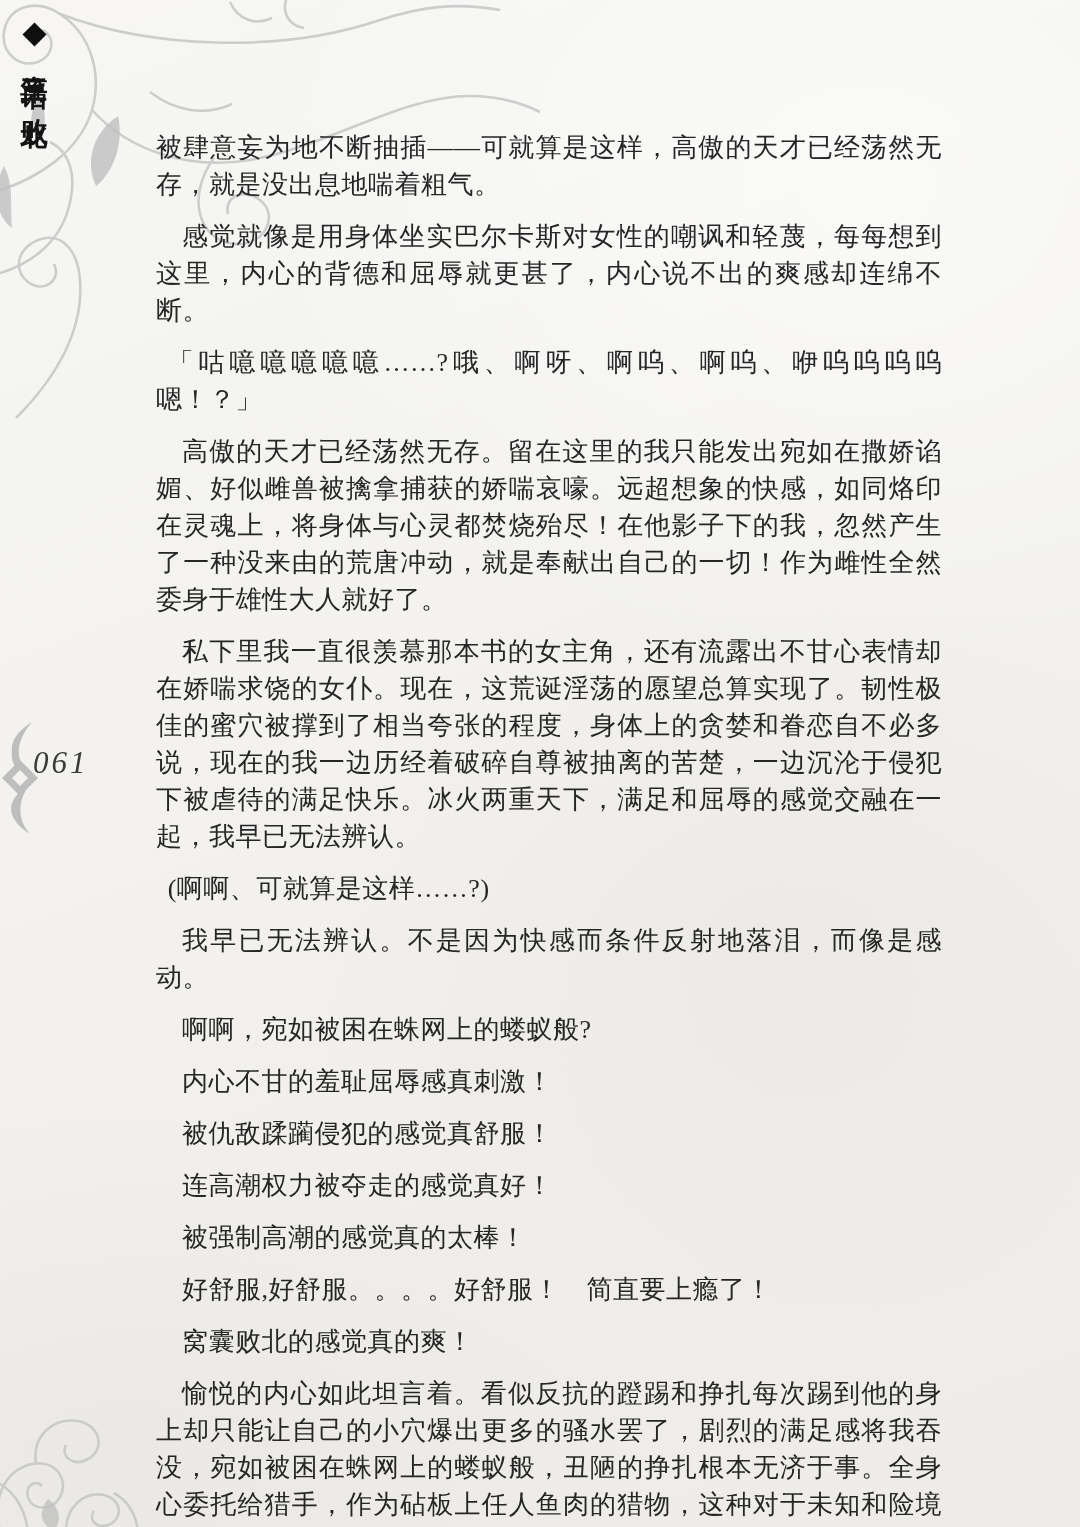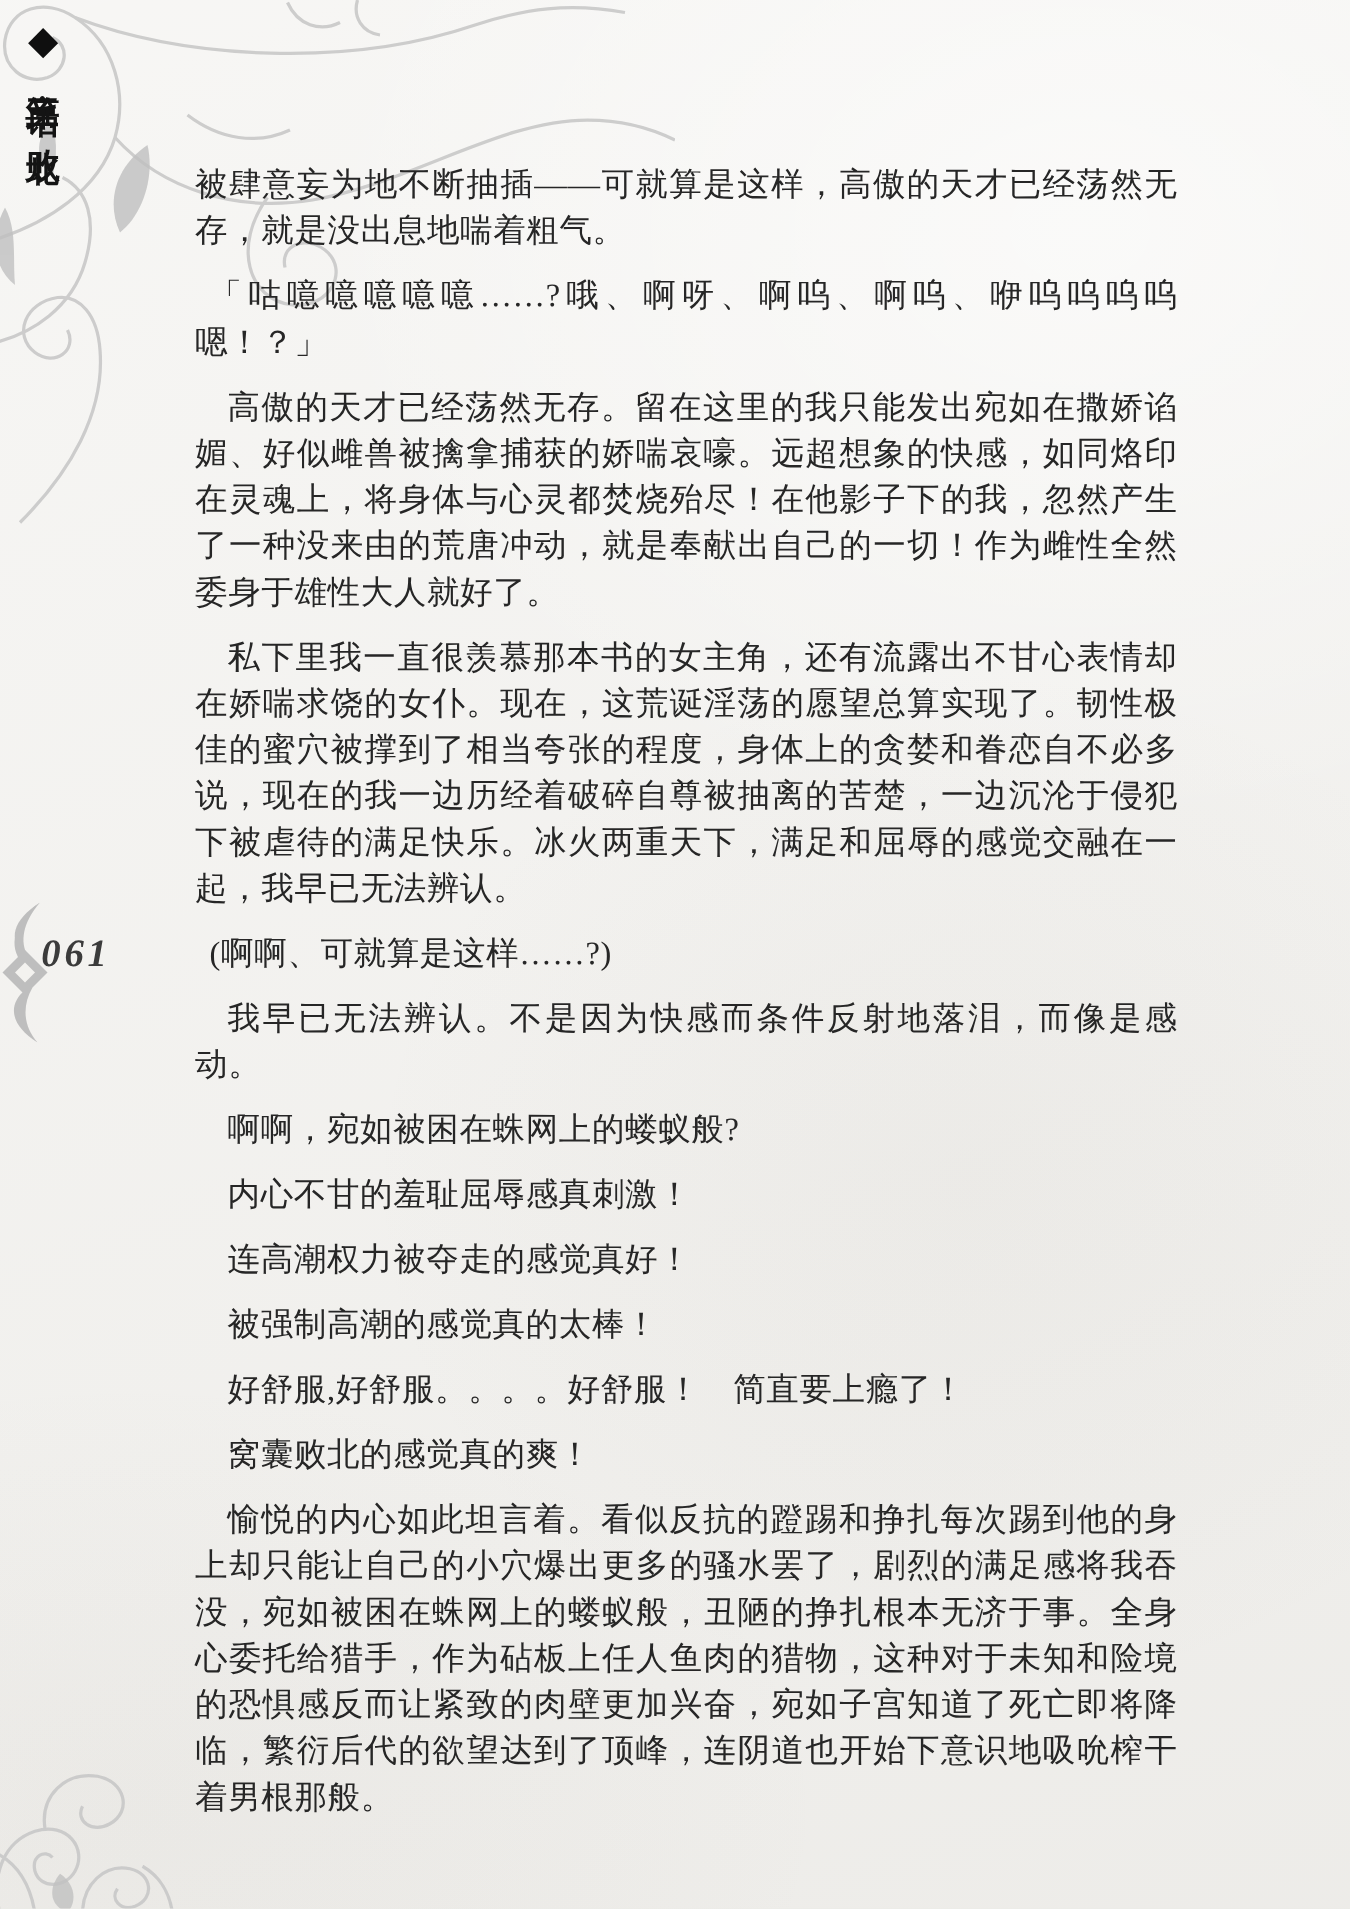--- a/index.html
+++ b/index.html
@@ -49,21 +49,20 @@
     line-height: 32px;
   }
 
   
   .pagenum {
     position: absolute; left: 33px; top: 745px;
     font-style: italic;
     font-size: 31px;
     letter-spacing: 3px;
     color: #3b3b3b;
-    font-weight: bold;
   }
 
   
   .article {
     position: absolute; left: 156px; top: 129px; width: 786px;
     font-size: 26px;
     line-height: 37px;
     text-align: justify;
     letter-spacing: 0.5px;
   }
@@ -121,27 +120,29 @@
 
   <div class="chapter">
     <div class="diamond"></div>
     <div class="vtitle">第三话·败北</div>
   </div>
 
   <div class="pagenum">061</div>
 
   <div class="article">
     <p class="flush">被肆意妄为地不断抽插——可就算是这样，高傲的天才已经荡然无存，就是没出息地喘着粗气。</p>
+    <p>感觉就像是用身体坐实巴尔卡斯对女性的嘲讽和轻蔑，每每想到这里，内心的背德和屈辱就更甚了，内心说不出的爽感却连绵不断。</p>
     <p class="half">「咕噫噫噫噫噫……?哦、啊呀、啊呜、啊呜、咿呜呜呜呜嗯！？」</p>
     <p>高傲的天才已经荡然无存。留在这里的我只能发出宛如在撒娇谄媚、好似雌兽被擒拿捕获的娇喘哀嚎。远超想象的快感，如同烙印在灵魂上，将身体与心灵都焚烧殆尽！在他影子下的我，忽然产生了一种没来由的荒唐冲动，就是奉献出自己的一切！作为雌性全然委身于雄性大人就好了。</p>
     <p>私下里我一直很羡慕那本书的女主角，还有流露出不甘心表情却在娇喘求饶的女仆。现在，这荒诞淫荡的愿望总算实现了。韧性极佳的蜜穴被撑到了相当夸张的程度，身体上的贪婪和眷恋自不必多说，现在的我一边历经着破碎自尊被抽离的苦楚，一边沉沦于侵犯下被虐待的满足快乐。冰火两重天下，满足和屈辱的感觉交融在一起，我早已无法辨认。</p>
     <p class="half">(啊啊、可就算是这样……?)</p>
     <p>我早已无法辨认。不是因为快感而条件反射地落泪，而像是感动。</p>
     <p>啊啊，宛如被困在蛛网上的蝼蚁般?</p>
     <p>内心不甘的羞耻屈辱感真刺激！</p>
+    <p>被仇敌蹂躏侵犯的感觉真舒服！</p>
     <p>连高潮权力被夺走的感觉真好！</p>
     <p>被强制高潮的感觉真的太棒！</p>
     <p>好舒服,好舒服。。。。好舒服！　简直要上瘾了！</p>
     <p>窝囊败北的感觉真的爽！</p>
     <p>愉悦的内心如此坦言着。看似反抗的蹬踢和挣扎每次踢到他的身上却只能让自己的小穴爆出更多的骚水罢了，剧烈的满足感将我吞没，宛如被困在蛛网上的蝼蚁般，丑陋的挣扎根本无济于事。全身心委托给猎手，作为砧板上任人鱼肉的猎物，这种对于未知和险境的恐惧感反而让紧致的肉壁更加兴奋，宛如子宫知道了死亡即将降临，繁衍后代的欲望达到了顶峰，连阴道也开始下意识地吸吮榨干着男根那般。</p>
 
   </div>
 
 </div>
 

